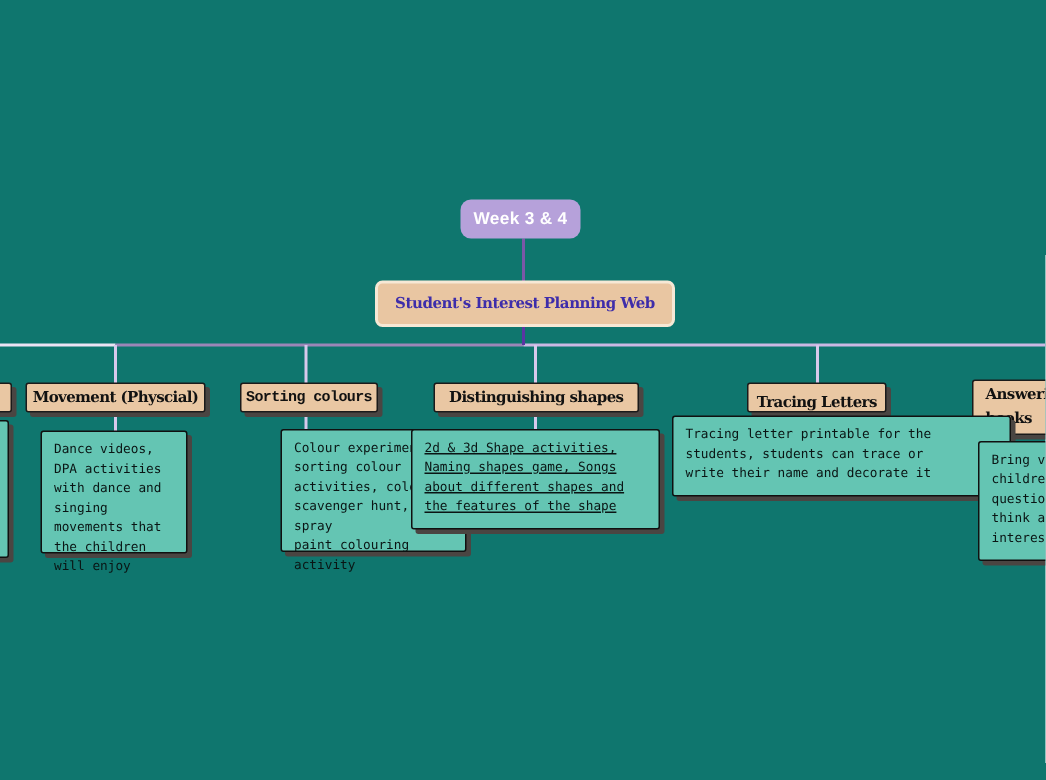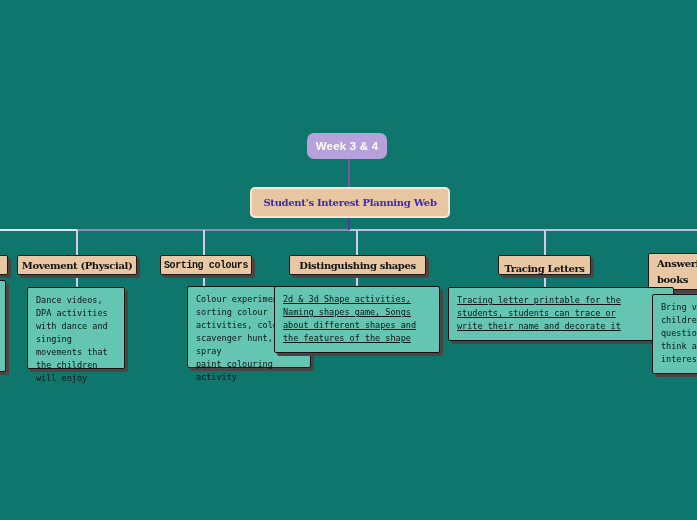--- a/index.html
+++ b/index.html
@@ -53,21 +53,21 @@
     background:var(--detail-fill);
     border:1.5px solid #101010;border-radius:2px;
     box-shadow:3px 3px 0 var(--shadow);
     color:#0a1514;font-family:"DejaVu Sans Mono",monospace;font-size:8.5px;line-height:13px;
     padding:6px 8px;white-space:pre-line;text-align:left;
     justify-content:flex-start;align-items:flex-start;
   }
   .details-movement{left:27px;top:287px;width:98px;height:82px;}
   .details-sorting{left:143px;top:286px;width:124px;height:82px;margin-left:44px;}
   .details-shapes{left:274px;top:286px;width:166px;height:67px;text-decoration:underline;}
-  .details-tracing{left:448px;top:287px;width:226px;height:54px;text-decoration:underline;}
+  .details-tracing{left:448px;top:277px;width:226px;height:54px;}
   .details-answering{left:652px;top:294px;width:130px;height:80px;}
   .details-partial-left{left:-16px;top:280px;width:22px;height:92px;}
 </style>
 </head>
 <body>
 
 <div id="canvas">
 
   <div class="line h-line trunk-1" style="left:0;top:229px;width:77px;"></div>
   <div class="line h-line trunk-2" style="left:77px;top:229px;width:272px;"></div>

